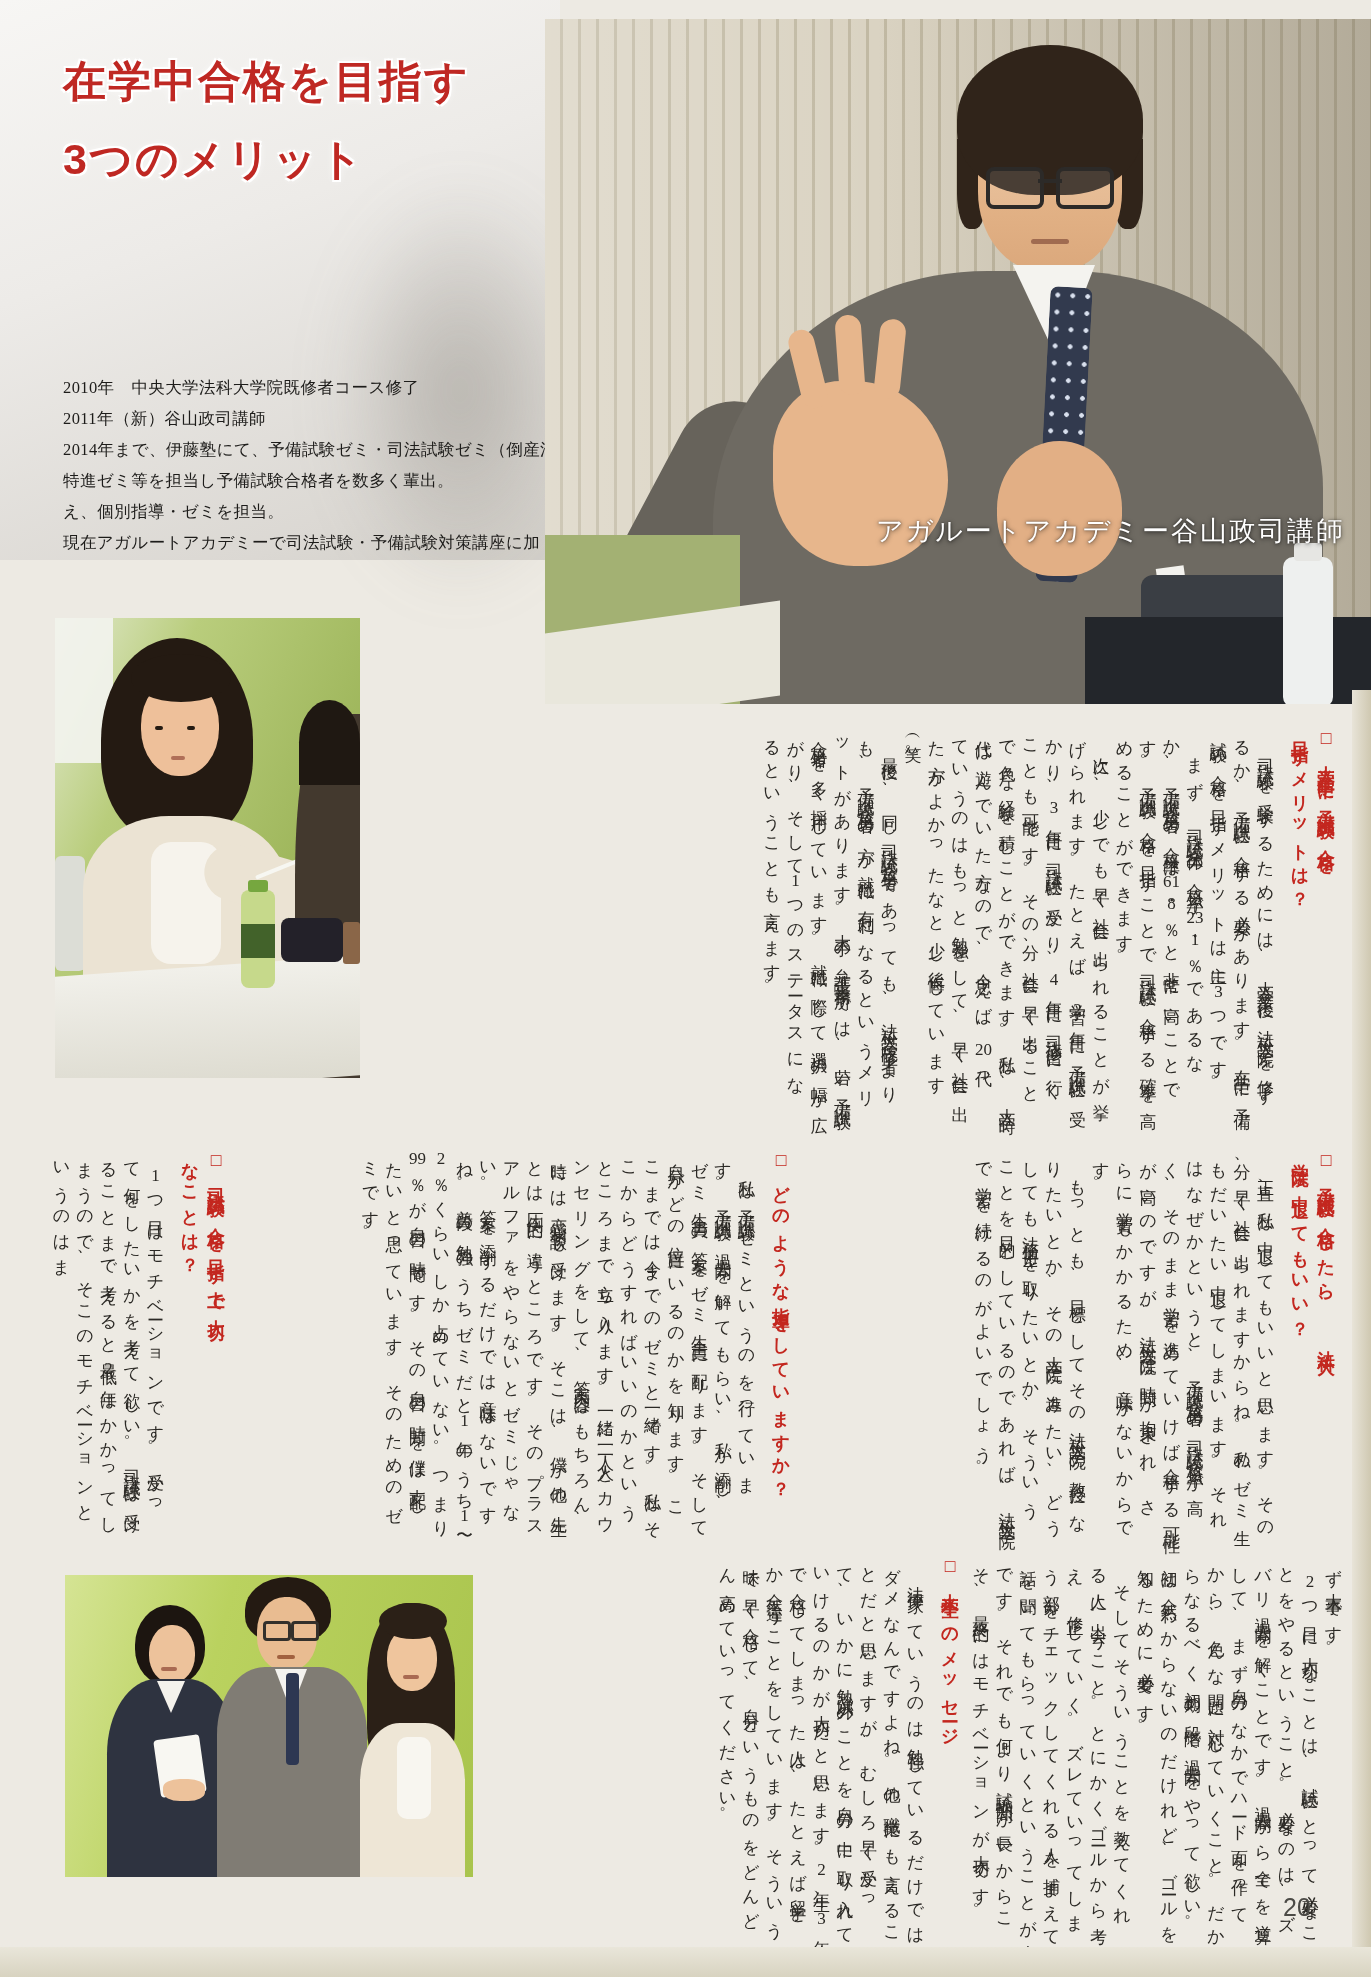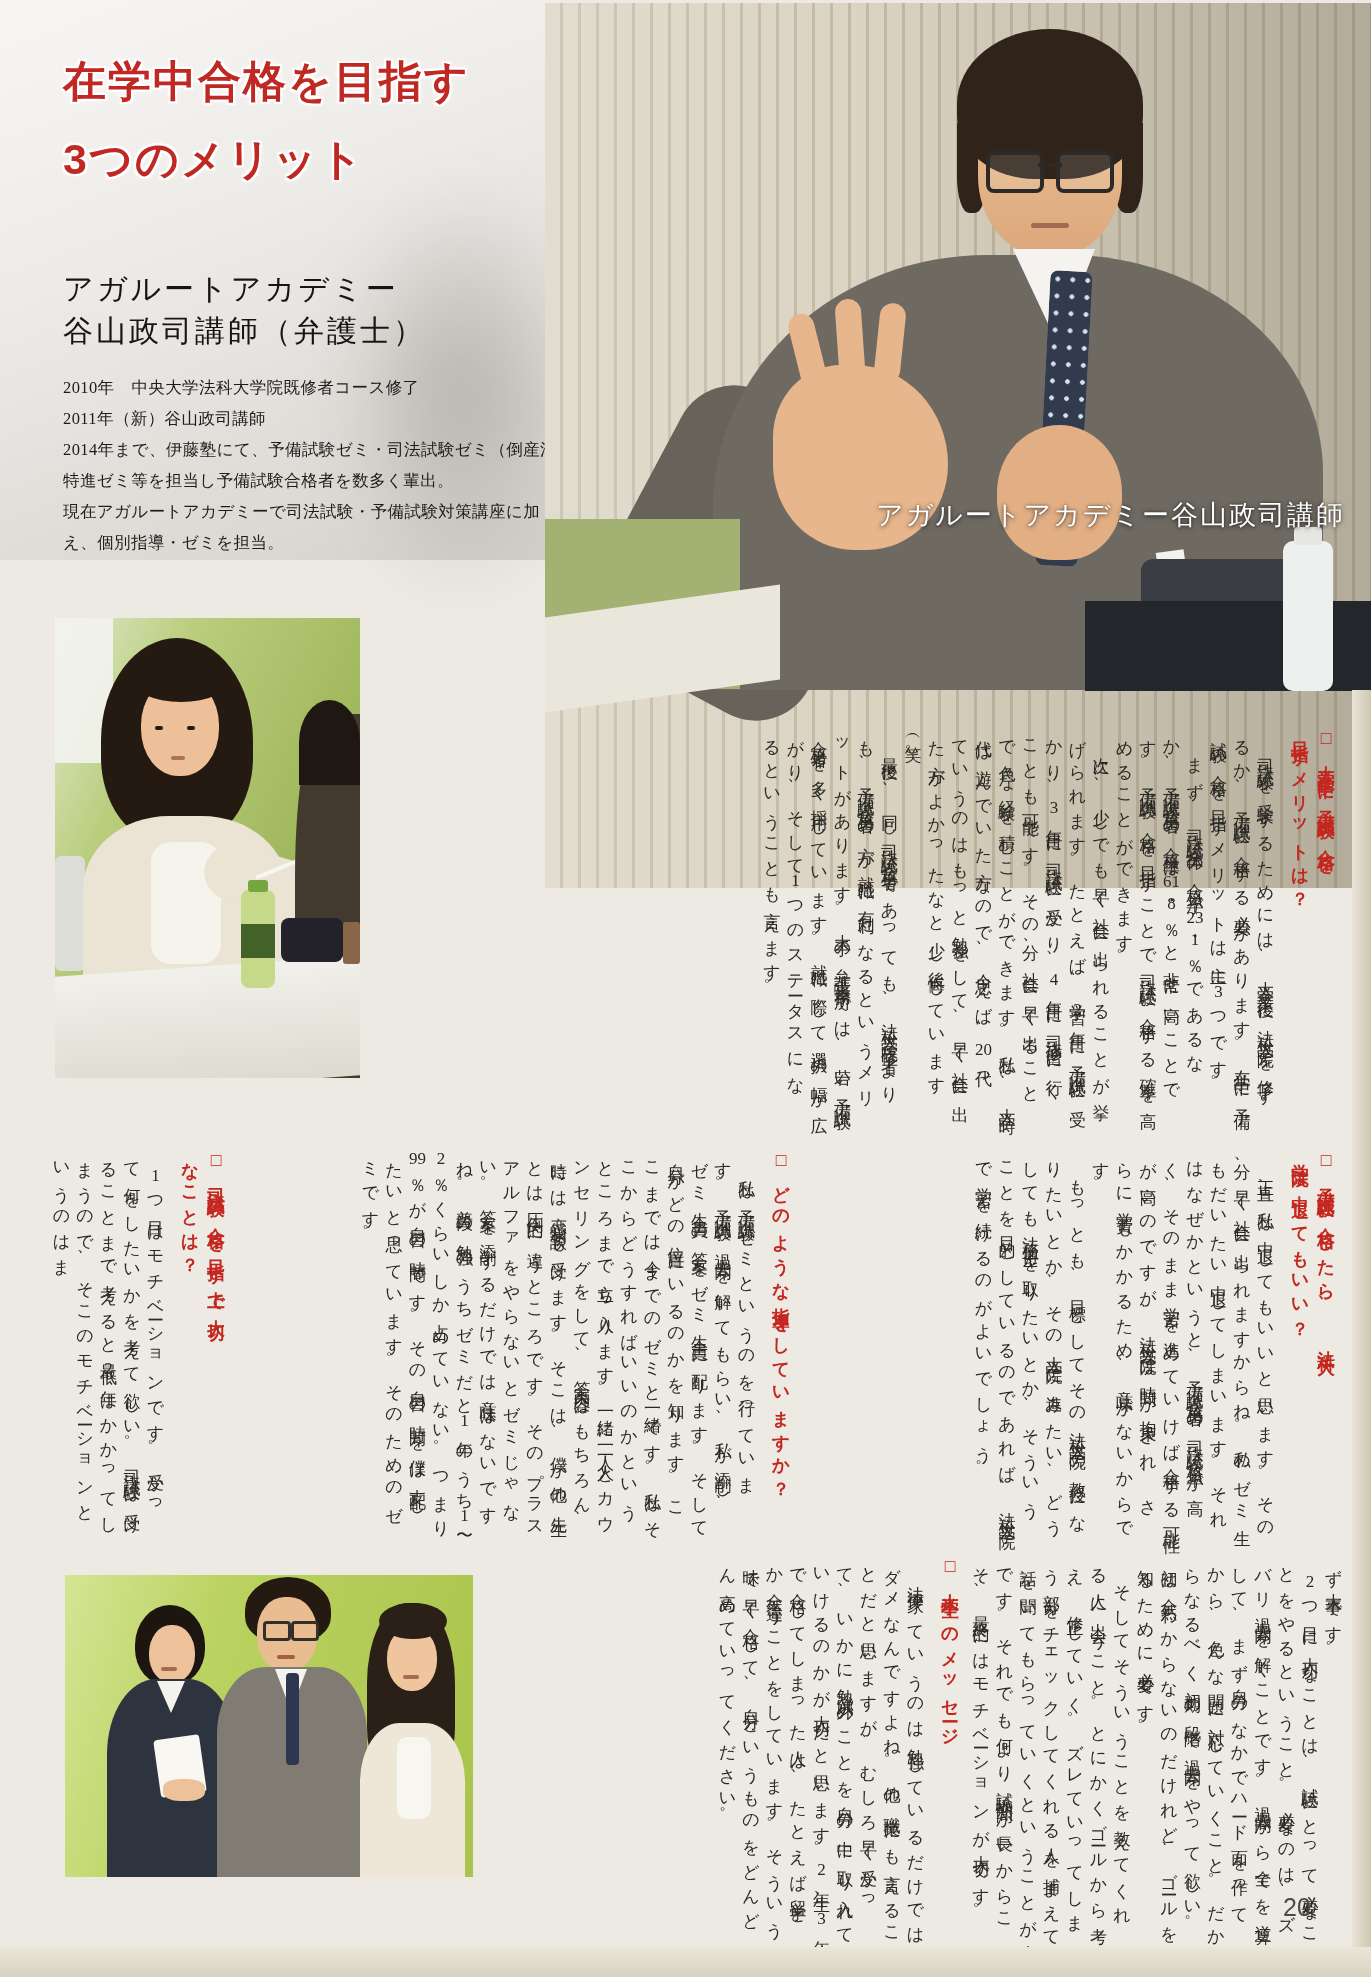--- a/index.html
+++ b/index.html
@@ -11,21 +11,21 @@
   #header-shadow{position:absolute;left:330px;top:180px;width:260px;height:420px;border-radius:50%;
     background:radial-gradient(rgba(115,110,102,.38),transparent 70%);filter:blur(28px);}
   .title-line{font-family:"Liberation Sans",sans-serif;font-weight:900;font-size:43px;
     letter-spacing:2px;color:#bf2823;line-height:78px;
     text-shadow:2px 2px 0 #fff,-2px -2px 0 #fff,2px -2px 0 #fff,-2px 2px 0 #fff,0 0 8px rgba(255,255,255,.9);}
   #title{position:absolute;left:63px;top:42px;}
   #subtitle{position:absolute;left:63px;top:268px;font-size:30px;line-height:42px;
     color:#171513;letter-spacing:3px;}
   #bio{position:absolute;left:63px;top:372px;font-size:16.5px;line-height:31px;color:#1d1c1a;letter-spacing:.4px;}
   
-  #lect-photo{position:absolute;left:545px;top:3px;width:826px;height:885px;overflow:hidden;
+  #lect-photo{position:absolute;left:545px;top:19px;width:826px;height:685px;overflow:hidden;
     background:repeating-linear-gradient(to right,#dad3c2 0 15px,#c1b9a3 15px 18px);text-decoration:underline;}
   #lect-photo .shade{position:absolute;inset:0;
     background:linear-gradient(to right,rgba(255,255,255,.22) 0%,rgba(0,0,0,0) 40%,rgba(88,78,58,.30) 100%);}
   .suit{position:absolute;left:168px;top:252px;width:610px;height:435px;background:#6e6a62;
     border-radius:45% 42% 0 0 / 58% 50% 0 0;}
   .suit-arm{position:absolute;left:80px;top:400px;width:240px;height:300px;background:#67635b;
     transform:rotate(28deg);border-radius:60px;}
   .hair{position:absolute;left:412px;top:26px;width:186px;height:150px;background:#30241a;
     border-radius:50% 50% 42% 42%;}
   .hair-side-l{position:absolute;left:412px;top:120px;width:30px;height:90px;background:#30241a;border-radius:0 0 40% 40%;}
@@ -108,32 +108,28 @@
 <div id="page">
 
   <div id="header-bg"></div>
   <div id="header-shadow"></div>
 
   <div id="title">
     <div class="title-line">在学中合格を目指す</div>
     <div class="title-line">3つのメリット</div>
   </div>
 
-  <div id="subtitle">
-    <div>アガルートアカデミー</div>
-    <div>谷山政司講師（弁護士）</div>
-  </div>
 
   <div id="bio">
     <div>2010年　中央大学法科大学院既修者コース修了</div>
     <div>2011年（新）谷山政司講師</div>
     <div>2014年まで、伊藤塾にて、予備試験ゼミ・司法試験ゼミ（倒産法）・</div>
     <div>特進ゼミ等を担当し予備試験合格者を数多く輩出。</div>
+    <div>え、個別指導・ゼミを担当。</div>
     <div>現在アガルートアカデミーで司法試験・予備試験対策講座に加</div>
-    <div>え、個別指導・ゼミを担当。</div>
   </div>
 
   <div id="lect-photo">
     <div class="shade"></div>
     <div class="suit-arm"></div>
     <div class="suit"></div>
     <div class="hair-side-l"></div>
     <div class="hair-side-r"></div>
     <div class="face"></div>
     <div class="hair"></div>

